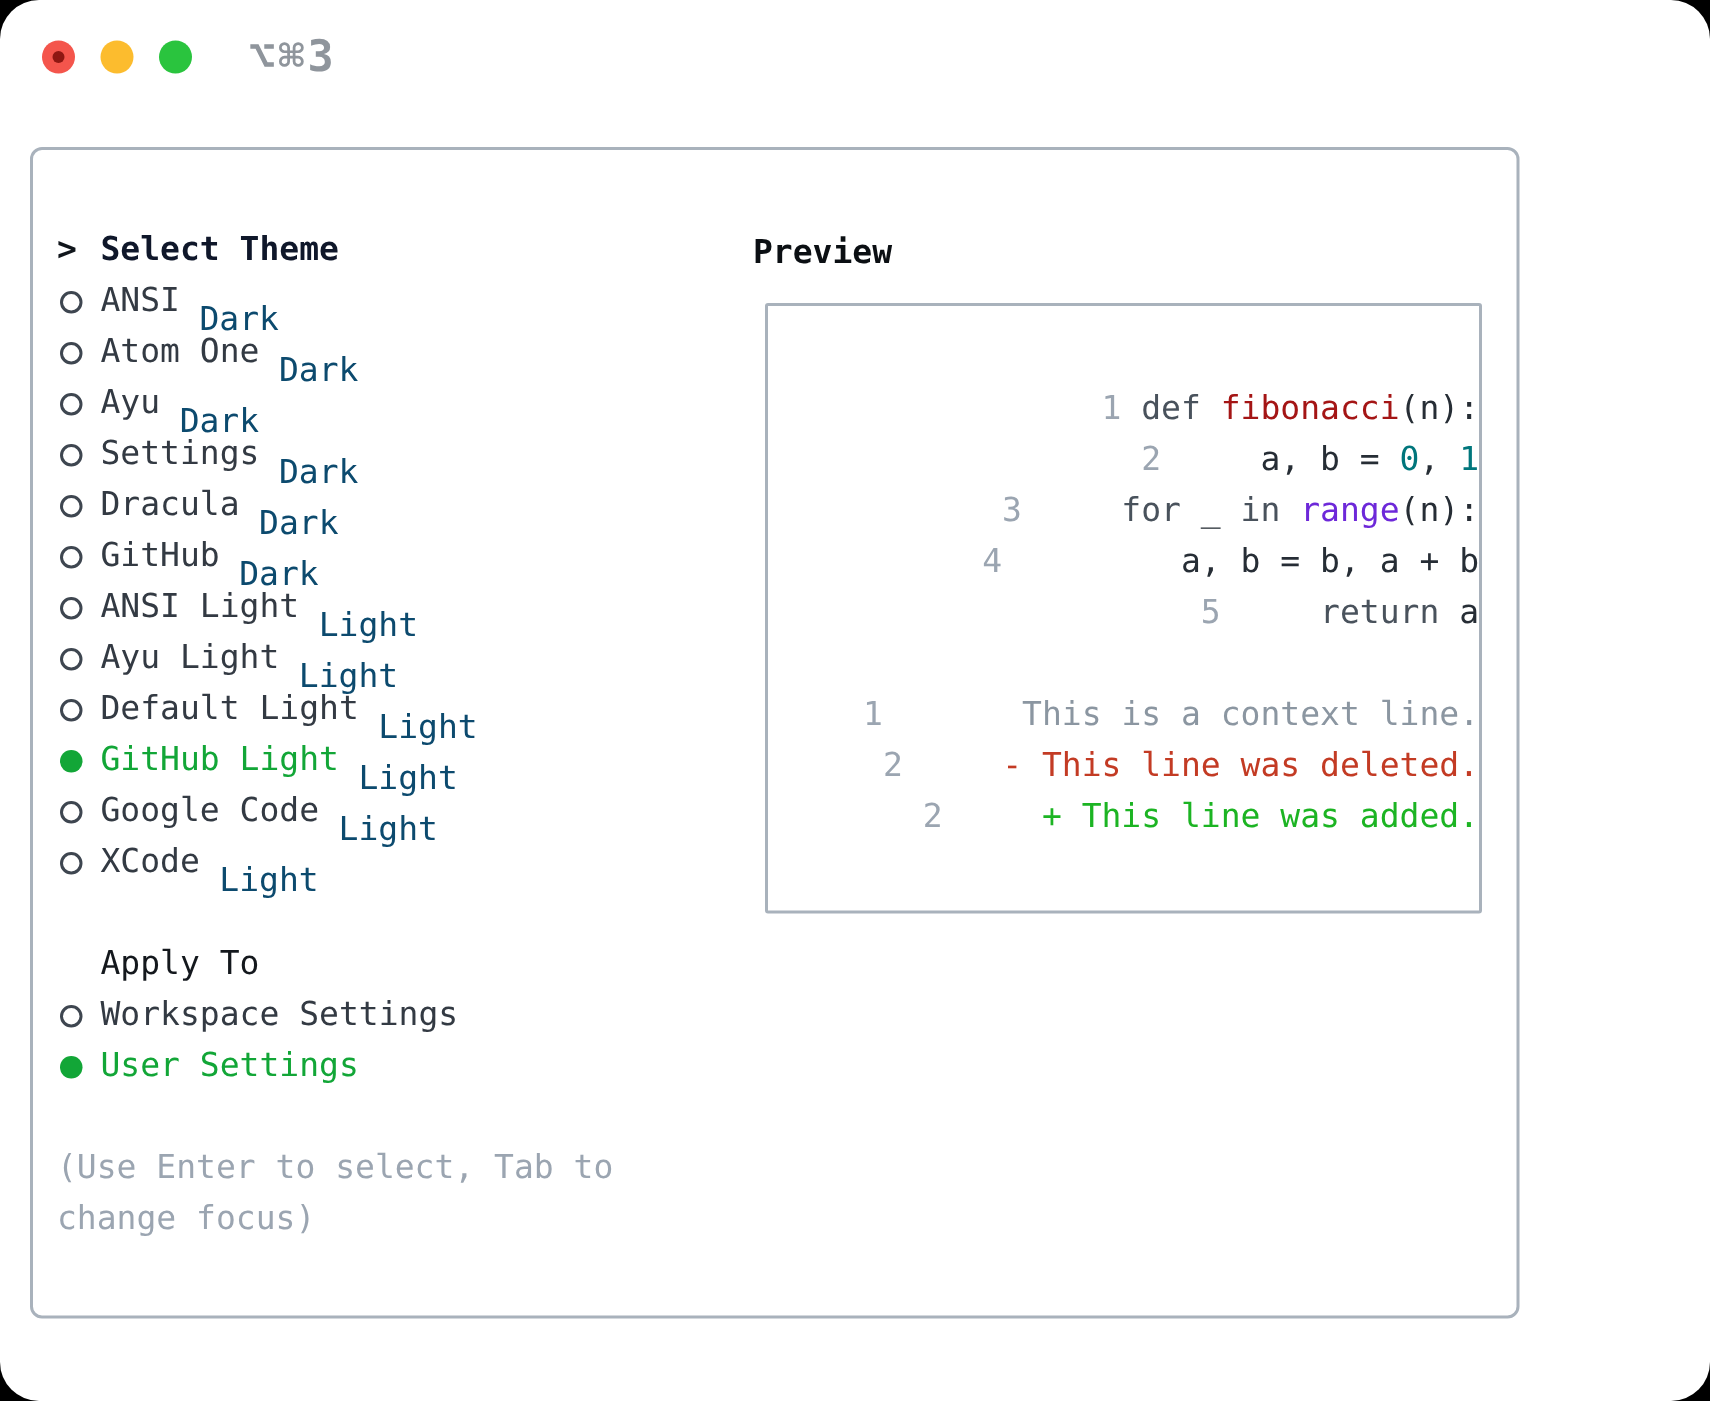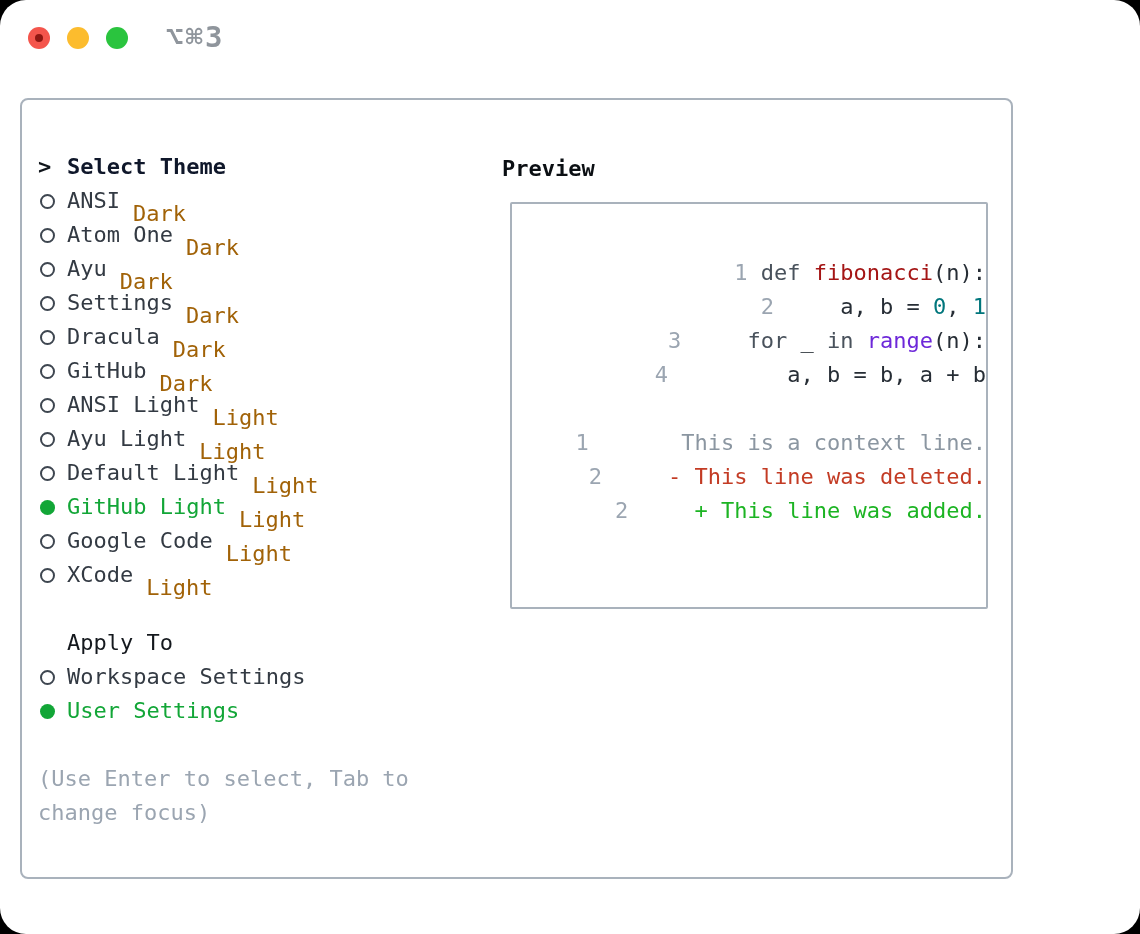--- a/index.html
+++ b/index.html
@@ -25,21 +25,21 @@
   .left-col{position:absolute;left:16px;top:50px;width:440px;font-size:22px;line-height:34px;}
   .row{display:flex;height:34px;align-items:center;white-space:pre;}
   .marker{width:29px;flex:0 0 29px;display:flex;align-items:center;}
   .prompt{font-weight:700;color:#10151b;}
   .circle{width:15px;height:15px;border:2px solid #3e4650;border-radius:50%;box-sizing:border-box;margin-left:2px;}
   .circle.filled{border:none;background:#12a637;}
   .h{font-weight:700;color:#0f172a;}
   .h2{color:#14181d;}
   .name{color:#333a43;}
   .row.selected .name{color:#12a637;}
-  .tag{color:#a16207;margin-left:13px;margin-top:26px;}
+  .tag{color:#0c4a6e;margin-left:13px;margin-top:26px;}
   .spacer{height:34px;}
   .hint{color:#9ba5b1;width:430px;line-height:34px;}
 
   
   .preview-title{position:absolute;left:480px;top:52px;font-size:22px;line-height:34px;font-weight:700;color:#0b0f13;}
   .preview-box{position:absolute;left:488px;top:102px;width:478px;height:407px;border:2px solid #a9b2bc;
                border-radius:2px;box-sizing:border-box;background:#fff;}
   .code{padding:52px 0 0 18px;font-size:22px;line-height:34px;text-align:right;}
   .code-line{white-space:pre;height:34px;}
   .tk-lineno{color:#9ba5b1;}
@@ -110,20 +110,21 @@
       </div>
 
       <div class="preview-title">Preview</div>
 
       <div class="preview-box">
         <div id="code" class="code">
             <div class="code-line"><span class="tk-lineno">1 </span><span class="tk-keyword">def </span><span class="tk-function">fibonacci</span><span class="tk-default">(n):</span></div>
             <div class="code-line"><span class="tk-lineno">2 </span><span class="tk-default">    a, b = </span><span class="tk-number">0</span><span class="tk-default">, </span><span class="tk-number">1</span></div>
             <div class="code-line"><span class="tk-lineno">3 </span><span class="tk-default">    </span><span class="tk-keyword">for </span><span class="tk-default">_ </span><span class="tk-keyword">in </span><span class="tk-builtin">range</span><span class="tk-default">(n):</span></div>
             <div class="code-line"><span class="tk-lineno">4 </span><span class="tk-default">        a, b = b, a + b</span></div>
+            <div class="code-line"><span class="tk-lineno">5 </span><span class="tk-default">    </span><span class="tk-keyword">return </span><span class="tk-default">a</span></div>
             <div class="code-line"></div>
             <div class="code-line"><span class="tk-lineno">1 </span><span class="tk-context">      This is a context line.</span></div>
             <div class="code-line"><span class="tk-lineno">2 </span><span class="tk-default">    </span><span class="tk-deleted">- This line was deleted.</span></div>
             <div class="code-line"><span class="tk-lineno">2 </span><span class="tk-default">    </span><span class="tk-added">+ This line was added.</span></div>
           </div>
       </div>
 
     </div>
   </div>
 </div>

